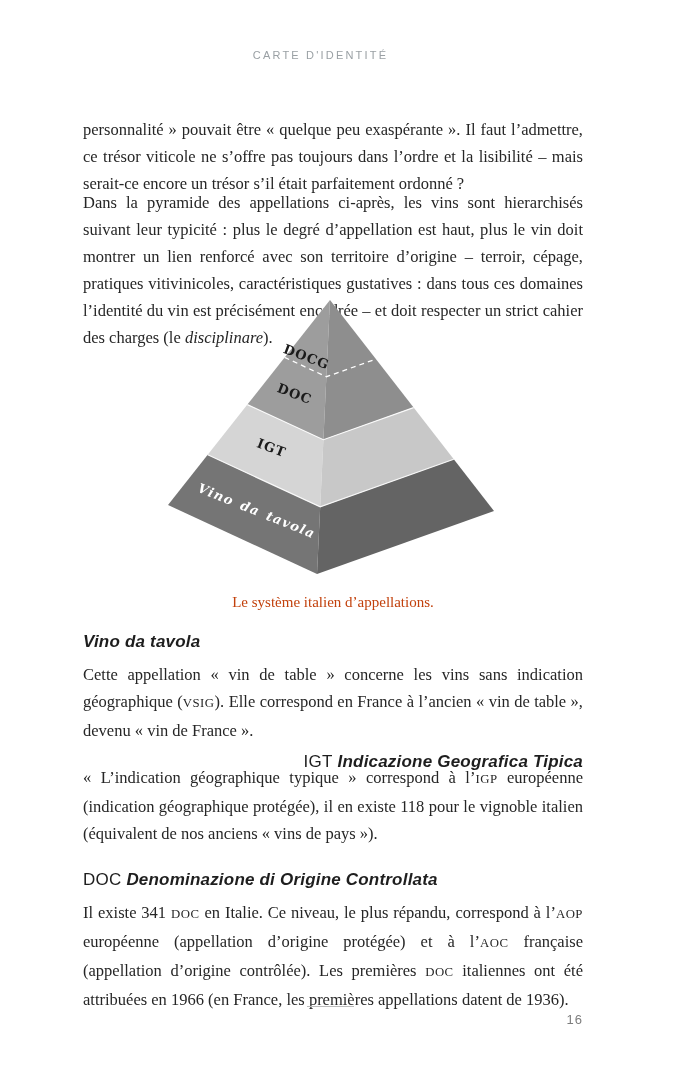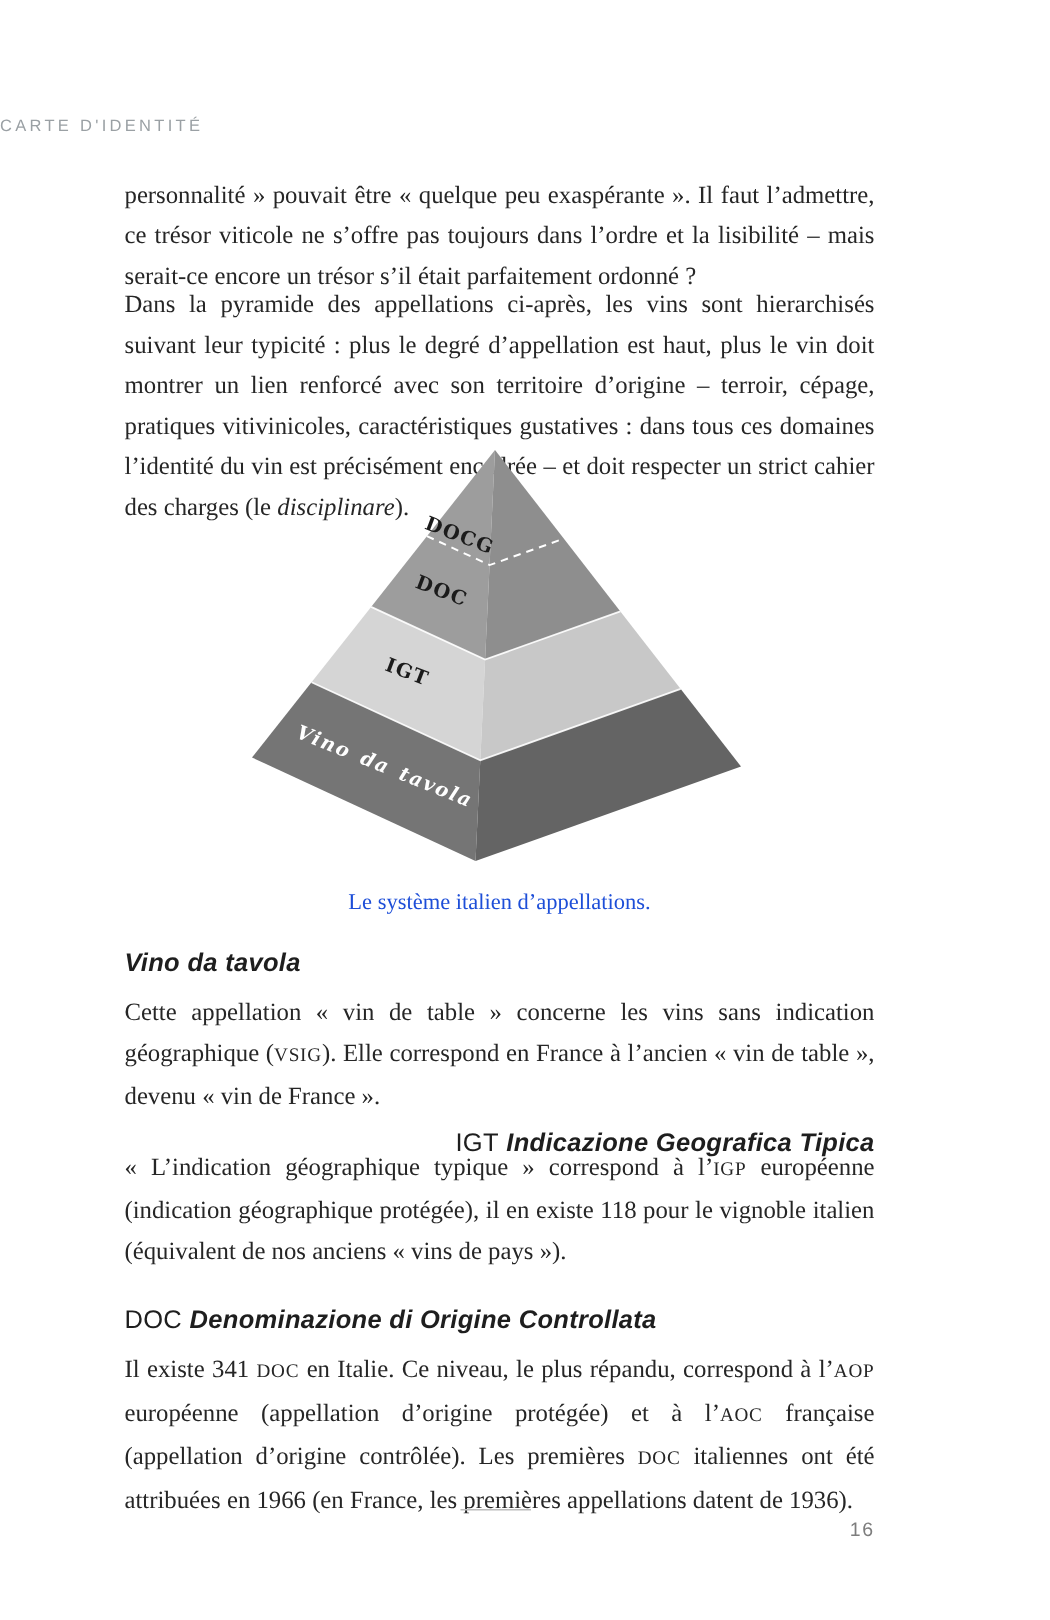--- a/index.html
+++ b/index.html
@@ -9,26 +9,25 @@
     width:700px; height:1080px;
     font-family:"Liberation Serif", serif;
     color:#262626;
     overflow:hidden;
   }
   .abs { position:absolute; }
 
   
   .running-header {
     top:49px; left:0; width:641px;
-    text-align:left;
+    text-align:center;
     font-family:"Liberation Sans", sans-serif;
     font-size:11px; font-weight:400;
     letter-spacing:2.2px;
     color:#9aa0a4;
-    margin-top:29px;
   }
 
   
   .para {
     left:83px; width:500px;
     font-size:16.5px; line-height:27px;
     text-align:justify;
     hyphens:auto; -webkit-hyphens:auto;
   }
   .para .sc { font-size:12.8px; letter-spacing:0.5px;margin-top:40px; }
@@ -59,21 +58,21 @@
   .pyr-label-vino {
     font-family:"DejaVu Serif", "Liberation Serif", serif;
     font-weight:700; font-style:italic; font-size:13px;
     letter-spacing:1.3px; word-spacing:2px;
     fill:#ffffff;
   }
 
   .figure-caption {
     top:594px; left:83px; width:500px;
     text-align:center;
-    font-size:15px; color:#1d4ed8;
+    font-size:15px; color:#c2410c;
   }
 
   
   .footer-rule { top:1006px; left:307px; width:47px; height:1px; background:#bcbcbc; }
   .page-number {
     top:1012px; left:83px; width:500px;
     text-align:right;
     font-family:"Liberation Sans", sans-serif;
     font-size:13px; color:#7d7d7d;
     letter-spacing:1px;

